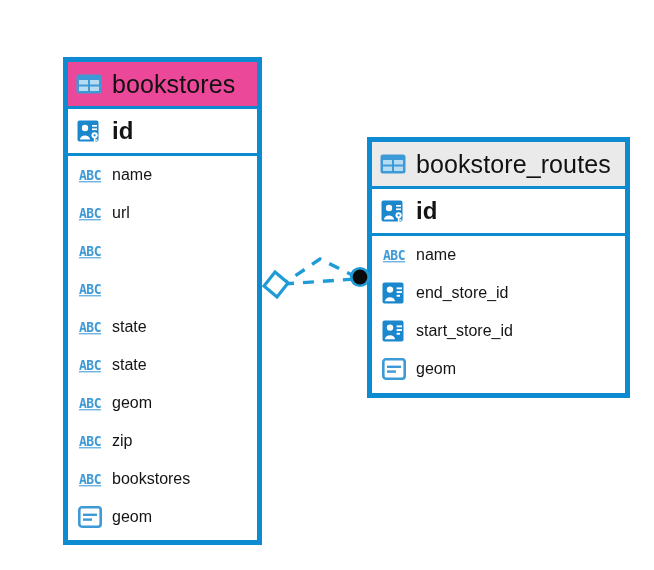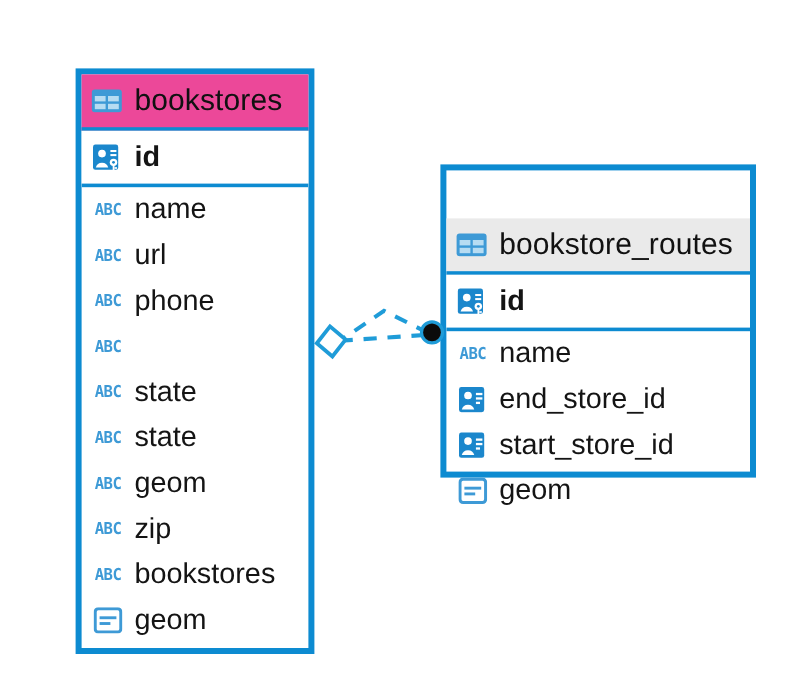--- a/index.html
+++ b/index.html
@@ -31,21 +31,21 @@
 
   .entity-header {
     display: flex;
     align-items: center;
     box-sizing: border-box;
     height: 47px;
     padding-left: 8px;
     border-bottom: 3px solid #0d8bd1;
   }
   .entity-header.accent { background: #ec4899; }
-  .entity-header.plain  { background: #eaeaea; margin-top: 40px; }
+  .entity-header.plain  { background: #eaeaea; }
 
   .entity-title {
     font-size: 25px;
     color: #111111;
     margin-left: 10px;
     letter-spacing: 0.1px;
     white-space: nowrap;
   }
 
   .pk-section {
@@ -55,21 +55,21 @@
   }
 
   .field-row {
     display: flex;
     align-items: center;
     height: 38px;
     padding-left: 9px;
     box-sizing: border-box;
   }
   .field-label {
-    font-size: 24px;
+    font-size: 16px;
     color: #141414;
     margin-left: 9px;
     white-space: nowrap;
   }
   .field-label.bold { font-weight: bold; font-size: 24px; }
 
   .icon-wrap {
     display: inline-flex;
     align-items: center;
     justify-content: center;
@@ -80,20 +80,21 @@
   .abc-icon {
     font-family: "DejaVu Sans Mono", monospace;
     font-size: 13px;
     font-weight: bold;
     color: #3e9ad6;
     letter-spacing: -0.5px;
     line-height: 1;
     width: 26px;
     text-align: right;
     transform: scaleY(1.05);
+    text-decoration: underline;
   }
 
   
   .connector { position: absolute; left: 0; top: 0; pointer-events: none; }
 </style>
 </head>
 <body>
 
 <div class="canvas">
 
@@ -135,21 +136,20 @@
       <div class="field-row">
         <span class="icon-wrap abc-icon">ABC</span>
         <span class="field-label">name</span>
       </div>
       <div class="field-row">
         <span class="icon-wrap abc-icon">ABC</span>
         <span class="field-label">url</span>
       </div>
       <div class="field-row">
         <span class="icon-wrap abc-icon">ABC</span>
-        <span class="field-label">phone</span>
       </div>
       <div class="field-row">
         <span class="icon-wrap abc-icon">ABC</span>
       </div>
       <div class="field-row">
         <span class="icon-wrap abc-icon">ABC</span>
         <span class="field-label">state</span>
       </div>
       <div class="field-row">
         <span class="icon-wrap abc-icon">ABC</span>

